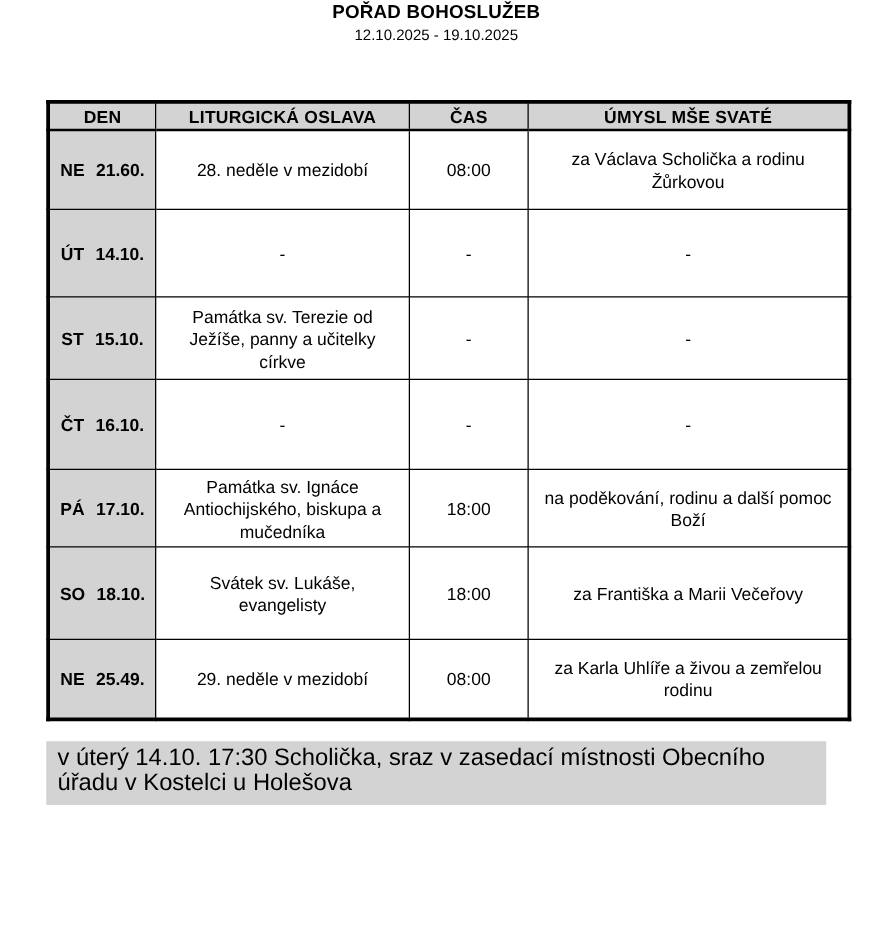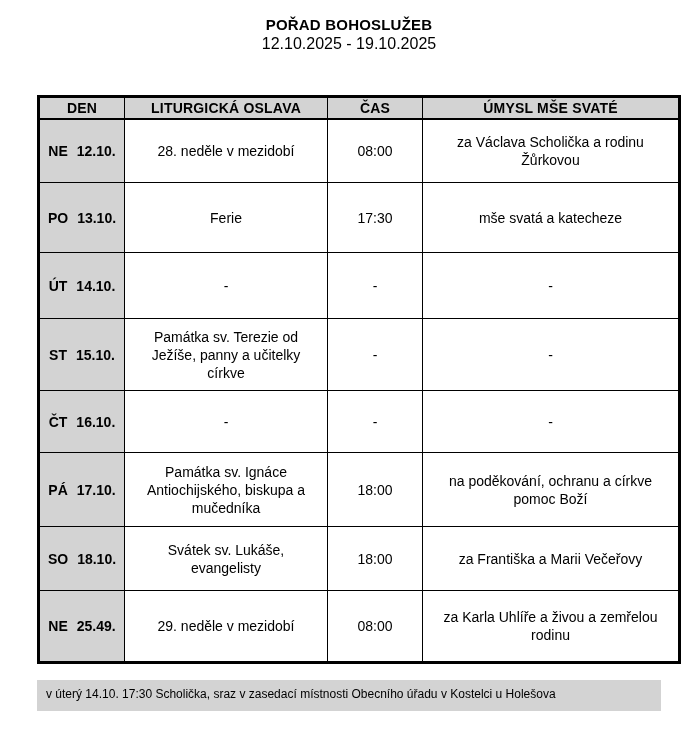--- a/index.html
+++ b/index.html
@@ -6,35 +6,34 @@
   html, body {
     width: 698px;
     background: #ffffff;
     font-family: "Liberation Sans", "DejaVu Sans", sans-serif;
     color: #000000;
   }
   .doc {
     width: 698px;
     min-height: 741px;
     background: #ffffff;
-    padding-top: 15px;
   }
   
   .head {
     text-align: center;
     line-height: 19px;
   }
   .head .title,
   .head .subtitle {
     font-size: 15px;
     font-weight: bold;
     letter-spacing: 0.2px;
   }
   .head .daterange {
-    font-size: 16px;
+    font-size: 12px;
     font-weight: normal;
   }
   
   table.schedule {
     border-collapse: collapse;
     table-layout: fixed;
     margin: 42px 0 0 37px;
     width: 641px;
     border: 3px solid #000000;
   }
@@ -80,21 +79,21 @@
   tbody tr:nth-child(5) td { height: 62px; }
   tbody tr:nth-child(6) td { height: 74px; }
   tbody tr:nth-child(7) td { height: 64px; }
   tbody tr:nth-child(8) td { height: 72px; }
   
   .note {
     margin: 16px 0 0 37px;
     width: 624px;
     background: #d3d3d3;
     padding: 4px 9px 7px 9px;
-    font-size: 12px;
+    font-size: 19px;
     line-height: 20px;
     text-align: left;
   }
 </style>
 </head>
 <body>
 
 <div class="doc">
 
   <div class="head">
@@ -116,41 +115,30 @@
         <th>ČAS</th>
         <th>ÚMYSL MŠE SVATÉ</th>
       </tr>
     </thead>
     <tbody id="schedule-body">
 
     <tr>
           <td class="day-cell">
             <span class="day-inner">
               <span>NE</span>
-              <span>12.10.</span>
+              <span>21.60.</span>
             </span>
           </td>
           <td>28. neděle v mezidobí</td>
           <td>08:00</td>
           <td>za Václava Scholička a rodinu Žůrkovou</td>
         </tr>
         <tr>
           <td class="day-cell">
             <span class="day-inner">
-              <span>PO</span>
-              <span>13.10.</span>
-            </span>
-          </td>
-          <td>Ferie</td>
-          <td>17:30</td>
-          <td>mše svatá a katecheze</td>
-        </tr>
-        <tr>
-          <td class="day-cell">
-            <span class="day-inner">
               <span>ÚT</span>
               <span>14.10.</span>
             </span>
           </td>
           <td>-</td>
           <td>-</td>
           <td>-</td>
         </tr>
         <tr>
           <td class="day-cell">
@@ -176,21 +164,21 @@
         </tr>
         <tr>
           <td class="day-cell">
             <span class="day-inner">
               <span>PÁ</span>
               <span>17.10.</span>
             </span>
           </td>
           <td>Památka sv. Ignáce Antiochijského, biskupa a mučedníka</td>
           <td>18:00</td>
-          <td>na poděkování, ochranu a církve pomoc Boží</td>
+          <td>na poděkování, rodinu a další pomoc Boží</td>
         </tr>
         <tr>
           <td class="day-cell">
             <span class="day-inner">
               <span>SO</span>
               <span>18.10.</span>
             </span>
           </td>
           <td>Svátek sv. Lukáše, evangelisty</td>
           <td>18:00</td>

